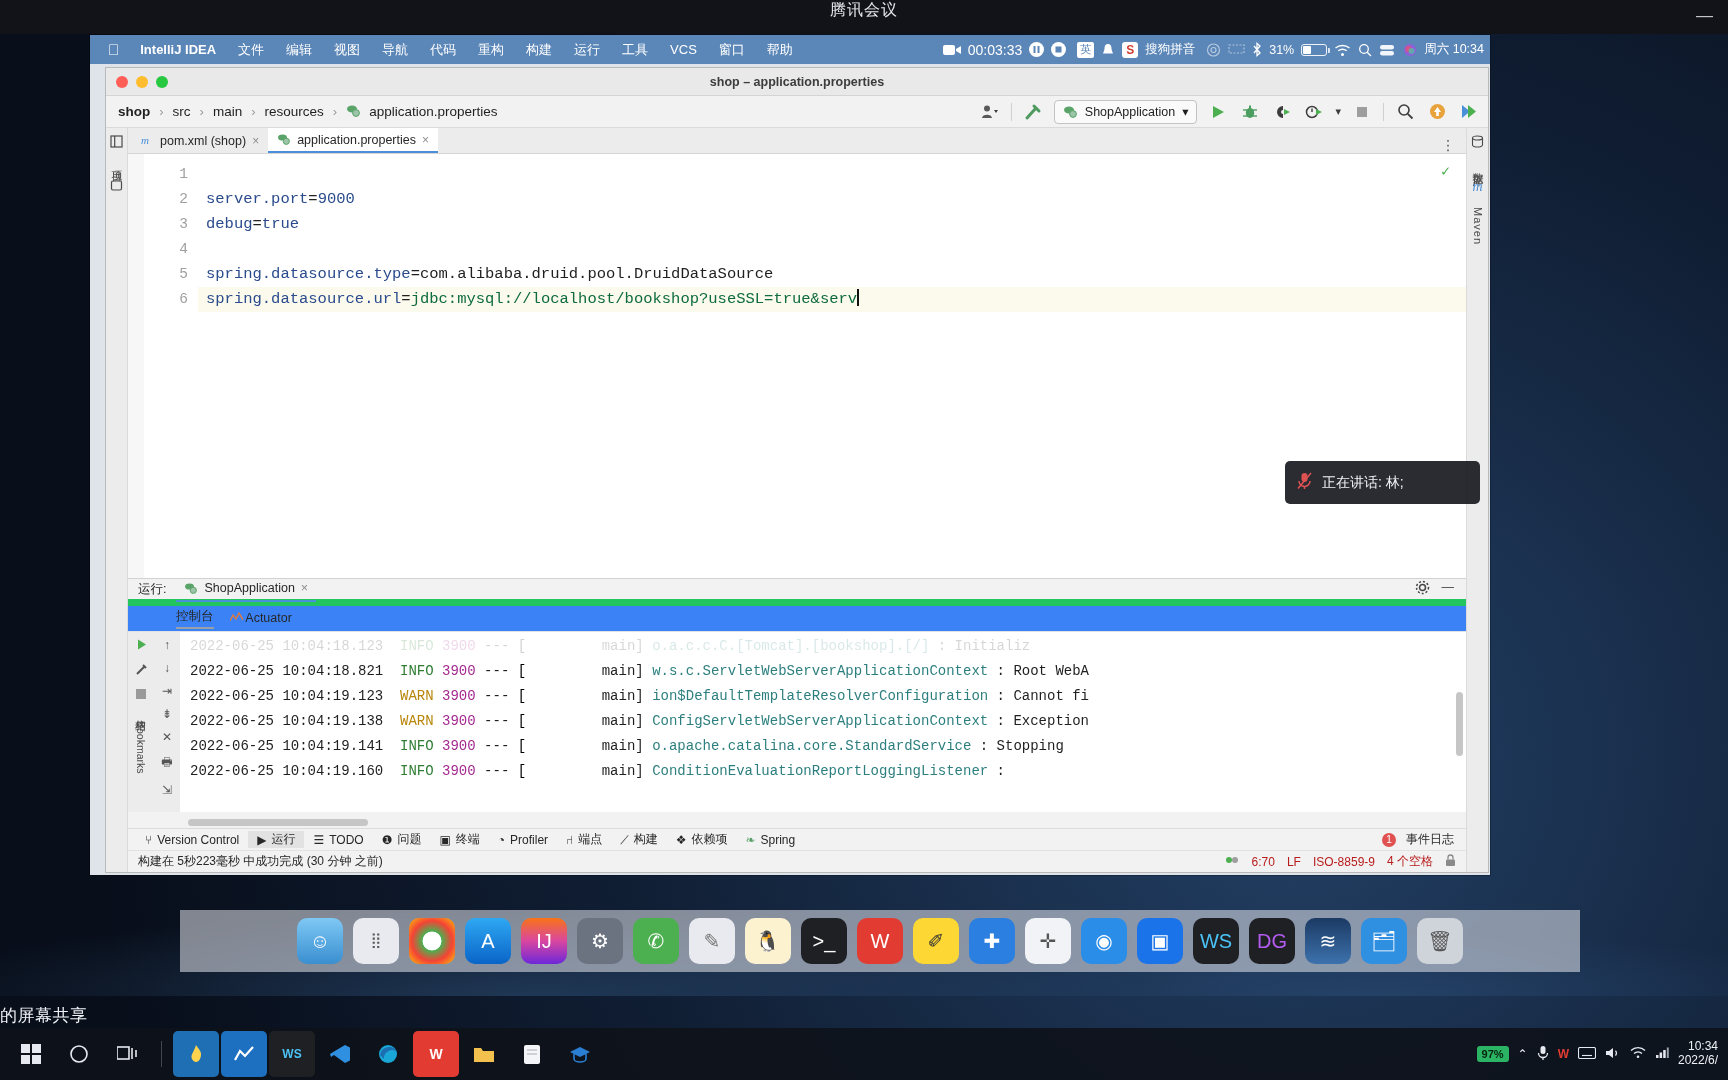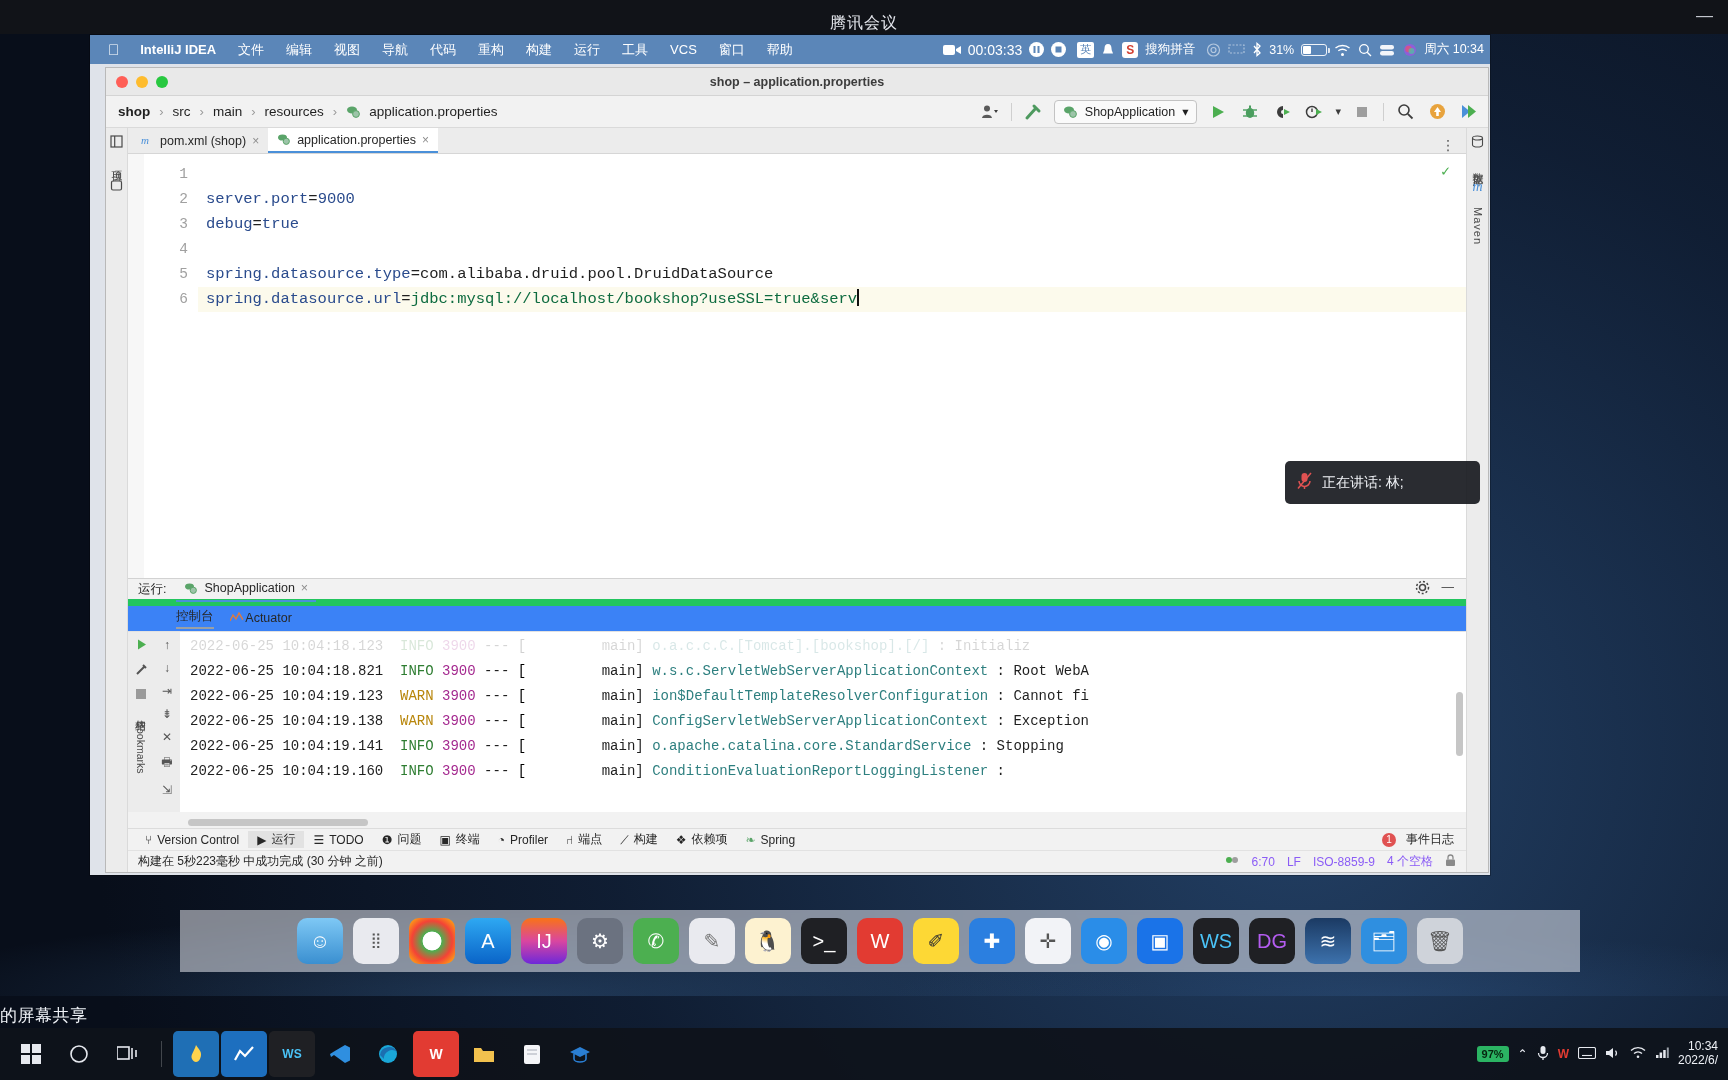--- a/index.html
+++ b/index.html
@@ -12,21 +12,21 @@
   #root { position: relative; width: 1728px; height: 1080px; }
 
   
   .tm-shell {
     position: absolute; inset: 0;
     background: #0b0d12;
   }
   .tm-titlebar {
     position: absolute; top: 0; left: 0; width: 1728px; height: 34px;
     background: #111318; color: #e6e8ee;
-    display: flex; align-items: flex-end; justify-content: center;
+    display: flex; align-items: flex-start; justify-content: center;
     font-size: 16px; letter-spacing: 1px;
   }
   .tm-min {
     position: absolute; right: 14px; top: 6px; color: #c9ccd4; font-size: 17px;
   }
   .tm-wallpaper {
     position: absolute; left: 0; top: 34px; width: 1728px; height: 1046px;
     background:
       radial-gradient(circle at 75% 72%, rgba(38,70,110,.85) 0%, rgba(16,30,52,.9) 46%, rgba(8,14,26,1) 80%),
       linear-gradient(180deg, #0e1828 0%, #13243c 55%, #0a111d 100%);
@@ -120,21 +120,21 @@
   .tl.r { background: #ff5f57; } .tl.y { background: #febc2e; } .tl.g { background: #28c840; }
   .idea-title {
     position: absolute; left: 0; right: 0; text-align: center;
     font-size: 12.5px; color: #3c3c3c; font-weight: bold; pointer-events: none;
   }
 
   .idea-toolbar {
     height: 32px; background: #f2f2f2; border-bottom: 1px solid #dadada;
     display: flex; align-items: center; padding: 0 8px;
   }
-  .breadcrumb { display: flex; align-items: flex-end; font-size: 13.5px; color: #1f1f1f; gap: 0; }
+  .breadcrumb { display: flex; align-items: flex-start; font-size: 13.5px; color: #1f1f1f; gap: 0; }
   .bc { padding: 0 4px; }
   .bc.first { font-weight: bold; }
   .bc-sep { color: #9b9b9b; padding: 0 5px; font-size: 13px; }
   .tb-right { margin-left: auto; display: flex; align-items: center; gap: 10px; }
   .run-config {
     display: flex; align-items: center; gap: 7px;
     border: 1px solid #c3c3c3; border-radius: 4px; background: #fafafa;
     height: 24px; padding: 0 8px; font-size: 12.5px; color: #1f1f1f;
   }
   .vsep { width: 1px; height: 18px; background: #cfcfcf; }
@@ -244,21 +244,21 @@
   .sb-item.active { background: #e2e2e2; }
   .sb-right { margin-left: auto; display: flex; align-items: center; gap: 10px; padding-right: 4px; }
   .err-badge {
     background: #e05252; color: #fff; border-radius: 50%; width: 14px; height: 14px;
     display: flex; align-items: center; justify-content: center; font-size: 10px;
   }
   .buildbar {
     height: 22px; background: #f2f2f2; border-top: 1px solid #e2e2e2;
     display: flex; align-items: center; font-size: 12px; color: #272727; padding: 0 10px; gap: 8px;
   }
-  .buildbar .br { margin-left: auto; display: flex; align-items: center; gap: 12px; color: #8b5cf6; }
+  .buildbar .br { margin-left: auto; display: flex; align-items: center; gap: 12px; color: #b91c1c; }
 
   
   .speak-toast {
     position: absolute; left: 1285px; top: 461px; width: 195px; height: 43px;
     background: rgba(24,26,32,.92); border-radius: 5px;
     display: flex; align-items: center; gap: 10px; padding: 0 12px;
     color: #f0f2f6; font-size: 14px;
   }
   .mic-ic { color: #e05252; font-size: 15px; }
 

